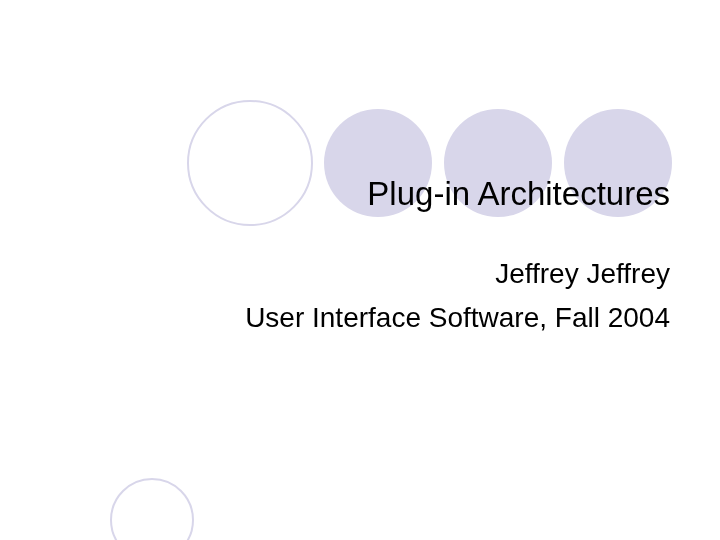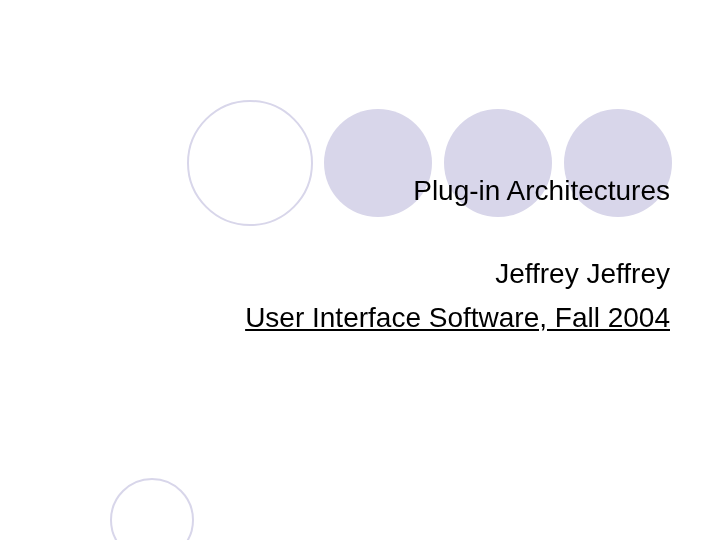--- a/index.html
+++ b/index.html
@@ -47,34 +47,33 @@
     }
     .text-block {
       position: absolute;
       right: 50px;
       width: 560px;
       text-align: right;
       color: #000000;
     }
     .title {
       top: 175px;
-      font-size: 28px;
+      font-size: 33px;
       font-weight: normal;
       letter-spacing: 0px;
     }
     .author {
       top: 258px;
       font-size: 28px;
       font-weight: normal;
     }
     .course {
       top: 302px;
       font-size: 28px;
       font-weight: normal;
-      text-decoration: underline;
     }
   </style>
 </head>
 <body>
 
 <div class="slide">
   <div class="circle circle-outline"></div>
   <div class="circle circle-filled c1"></div>
   <div class="circle circle-filled c2"></div>
   <div class="circle circle-filled c3"></div>

